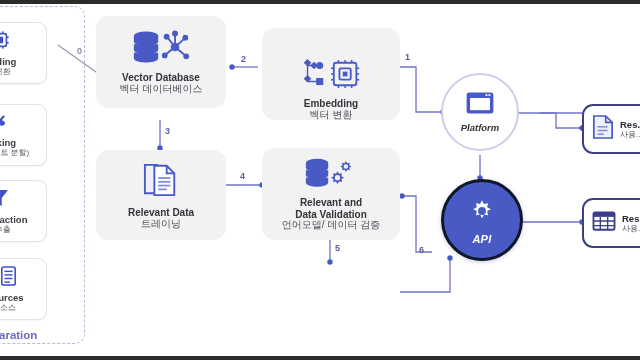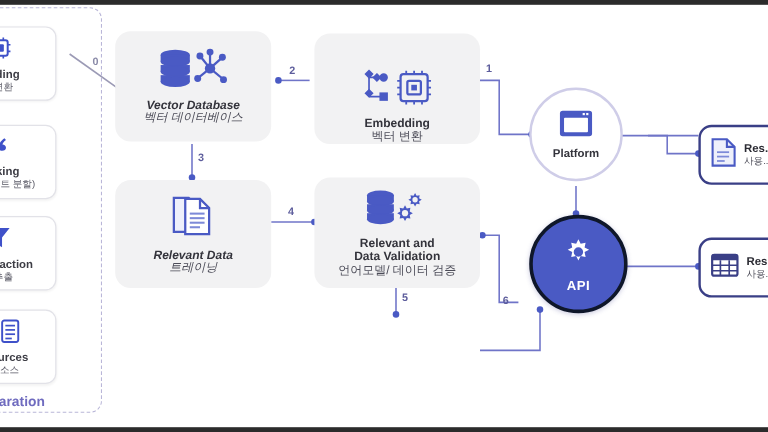--- a/index.html
+++ b/index.html
@@ -74,20 +74,21 @@
     line-height:10.5px;white-space:nowrap;
   }
 
   
   .circ{
     position:absolute;border-radius:50%;
     box-sizing:border-box;
     display:flex;flex-direction:column;
     align-items:center;justify-content:center;
     text-align:right;
+    font-style:italic;
   }
   .circ-platform{
     background:#ffffff;border:2px solid #cfcde8;
   }
   .circ-platform .t1{font-size:9.5px;color:#33333b;font-weight:700;margin-top:3px;}
   .circ-api{
     background:#4a5ac4;border:3px solid #0f172a;
     box-shadow:0 1px 4px rgba(60,60,140,.28);
   }
   .circ-api .t1{font-size:11px;color:#ffffff;font-weight:700;margin-top:3px;letter-spacing:.3px;}
@@ -218,21 +219,21 @@
           <rect x="24" y="10" width="9" height="1.6"></rect>
           <rect x="24" y="14" width="9" height="1.6"></rect>
           <rect x="24" y="18" width="6" height="1.6"></rect>
         </g>
       </svg>
     </span>
     <span class="t1">... Sources</span>
     <span class="t2">...터 소스</span>
   </div>
 
-  <div class="gnode" style="left:96px;top:26px;width:130px;height:92px;font-style:italic;">
+  <div class="gnode" style="left:96px;top:16px;width:130px;height:92px;">
     <span class="ic">
       <svg width="58" height="34" viewBox="0 0 62 36">
         <g fill="#4a5ac4">
           <ellipse cx="15" cy="6" rx="13" ry="4.6"></ellipse>
           <rect x="2" y="6" width="26" height="6"></rect>
           <ellipse cx="15" cy="12" rx="13" ry="4.6"></ellipse>
           <rect x="2" y="15" width="26" height="6"></rect>
           <ellipse cx="15" cy="21" rx="13" ry="4.6"></ellipse>
           <rect x="2" y="24" width="26" height="6"></rect>
           <ellipse cx="15" cy="30" rx="13" ry="4.6"></ellipse>
@@ -287,21 +288,21 @@
           <line x1="60" y1="11" x2="63" y2="11"></line>
             <line x1="60" y1="17" x2="63" y2="17"></line>
             <line x1="60" y1="23" x2="63" y2="23"></line>
         </g>
       </svg>
     </span>
     <span class="t1">Embedding</span>
     <span class="t2">벡터 변환</span>
   </div>
 
-  <div class="gnode" style="left:96px;top:150px;width:130px;height:90px;font-style:italic;">
+  <div class="gnode" style="left:96px;top:150px;width:130px;height:90px;">
     <span class="ic">
       <svg width="36" height="38" viewBox="0 0 38 40">
         <path d="M2 4h13l8 8v22H2z" fill="#eef0fb" stroke="#4a5ac4" stroke-width="2"></path>
         <path d="M12 5h13l8 8v23H12z" fill="#ffffff" stroke="#4a5ac4" stroke-width="2"></path>
         <path d="M25 5v8h8" fill="none" stroke="#4a5ac4" stroke-width="2"></path>
         <g fill="#7d8ad8">
           <rect x="16" y="17" width="13" height="1.8"></rect>
           <rect x="16" y="21" width="13" height="1.8"></rect>
           <rect x="16" y="25" width="13" height="1.8"></rect>
           <rect x="16" y="29" width="9" height="1.8"></rect>

